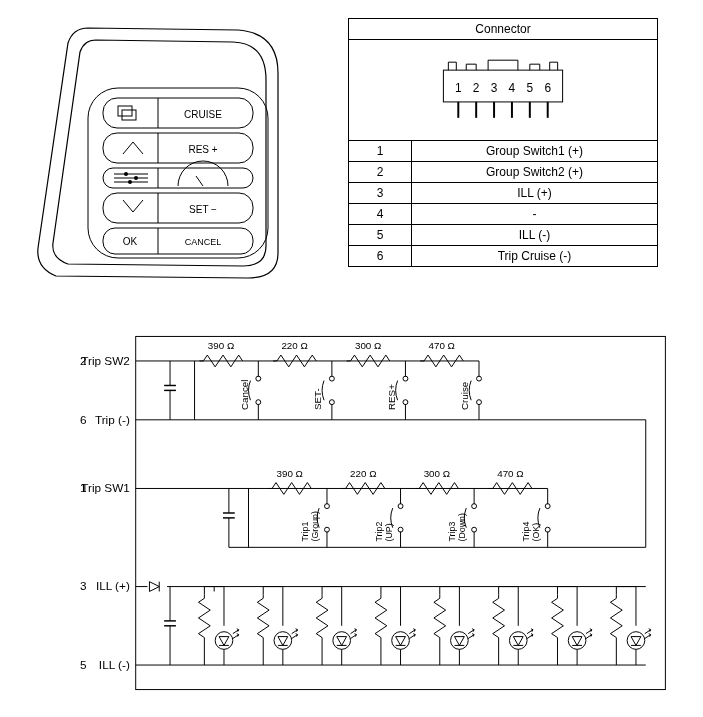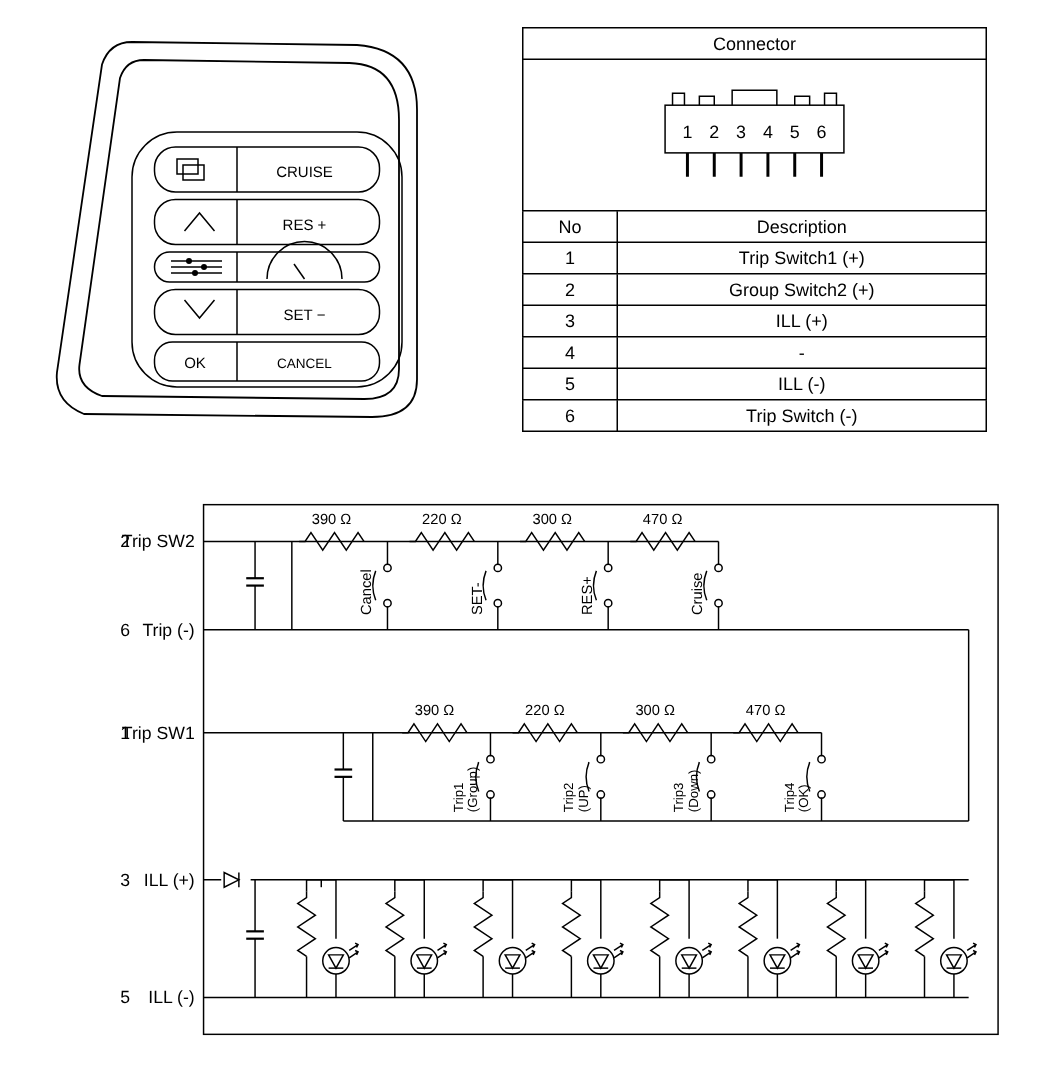--- a/index.html
+++ b/index.html
@@ -122,46 +122,42 @@
             <text x="110" y="52" text-anchor="middle" font-size="12">1</text>
             <text x="128" y="52" text-anchor="middle" font-size="12">2</text>
             <text x="146" y="52" text-anchor="middle" font-size="12">3</text>
             <text x="164" y="52" text-anchor="middle" font-size="12">4</text>
             <text x="182" y="52" text-anchor="middle" font-size="12">5</text>
             <text x="200" y="52" text-anchor="middle" font-size="12">6</text>
           </svg>
         </td>
       </tr>
       <tr>
-        <td class="no">No</td>
-        <td>Description</td>
-      </tr>
-      <tr>
             <td class="no">1</td>
-            <td>Trip Switch1 (+)</td>
+            <td>Group Switch1 (+)</td>
           </tr>
       <tr>
             <td class="no">2</td>
             <td>Group Switch2 (+)</td>
           </tr>
       <tr>
             <td class="no">3</td>
             <td>ILL (+)</td>
           </tr>
       <tr>
             <td class="no">4</td>
             <td>-</td>
           </tr>
       <tr>
             <td class="no">5</td>
             <td>ILL (-)</td>
           </tr>
       <tr>
             <td class="no">6</td>
-            <td>Trip Switch (-)</td>
+            <td>Trip Cruise (-)</td>
           </tr>
     </tbody>
       </table>
   </div>
 </div>
 
 <svg class="circuit" viewBox="0 0 680 370">
   <defs>
 
     <g id="res">

